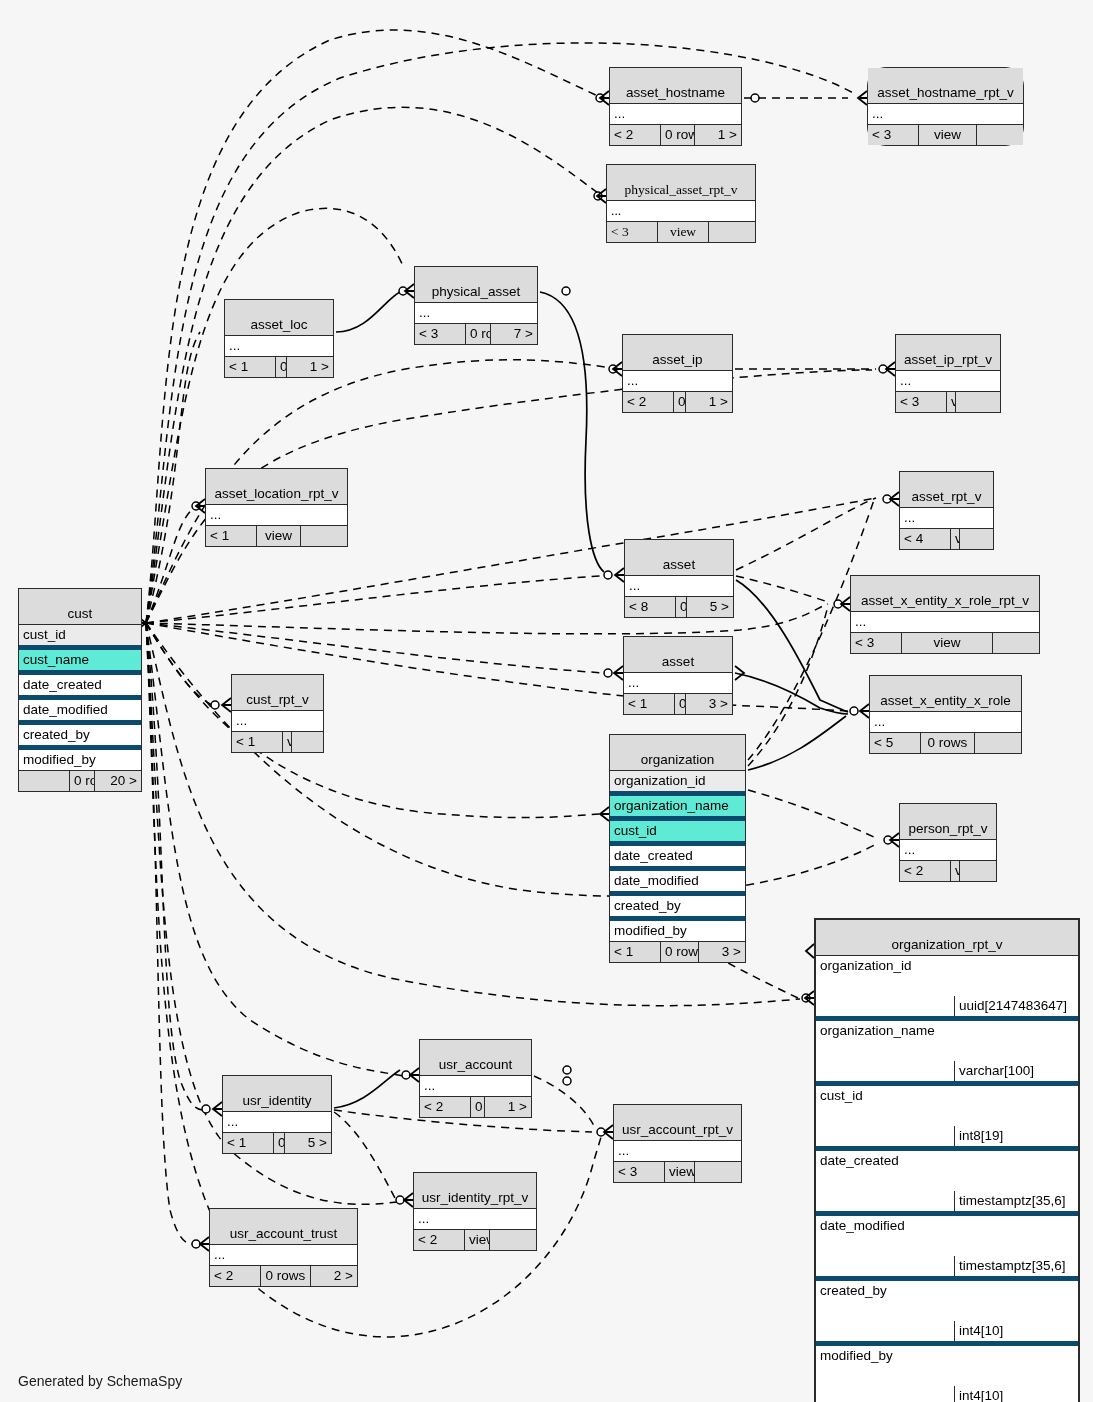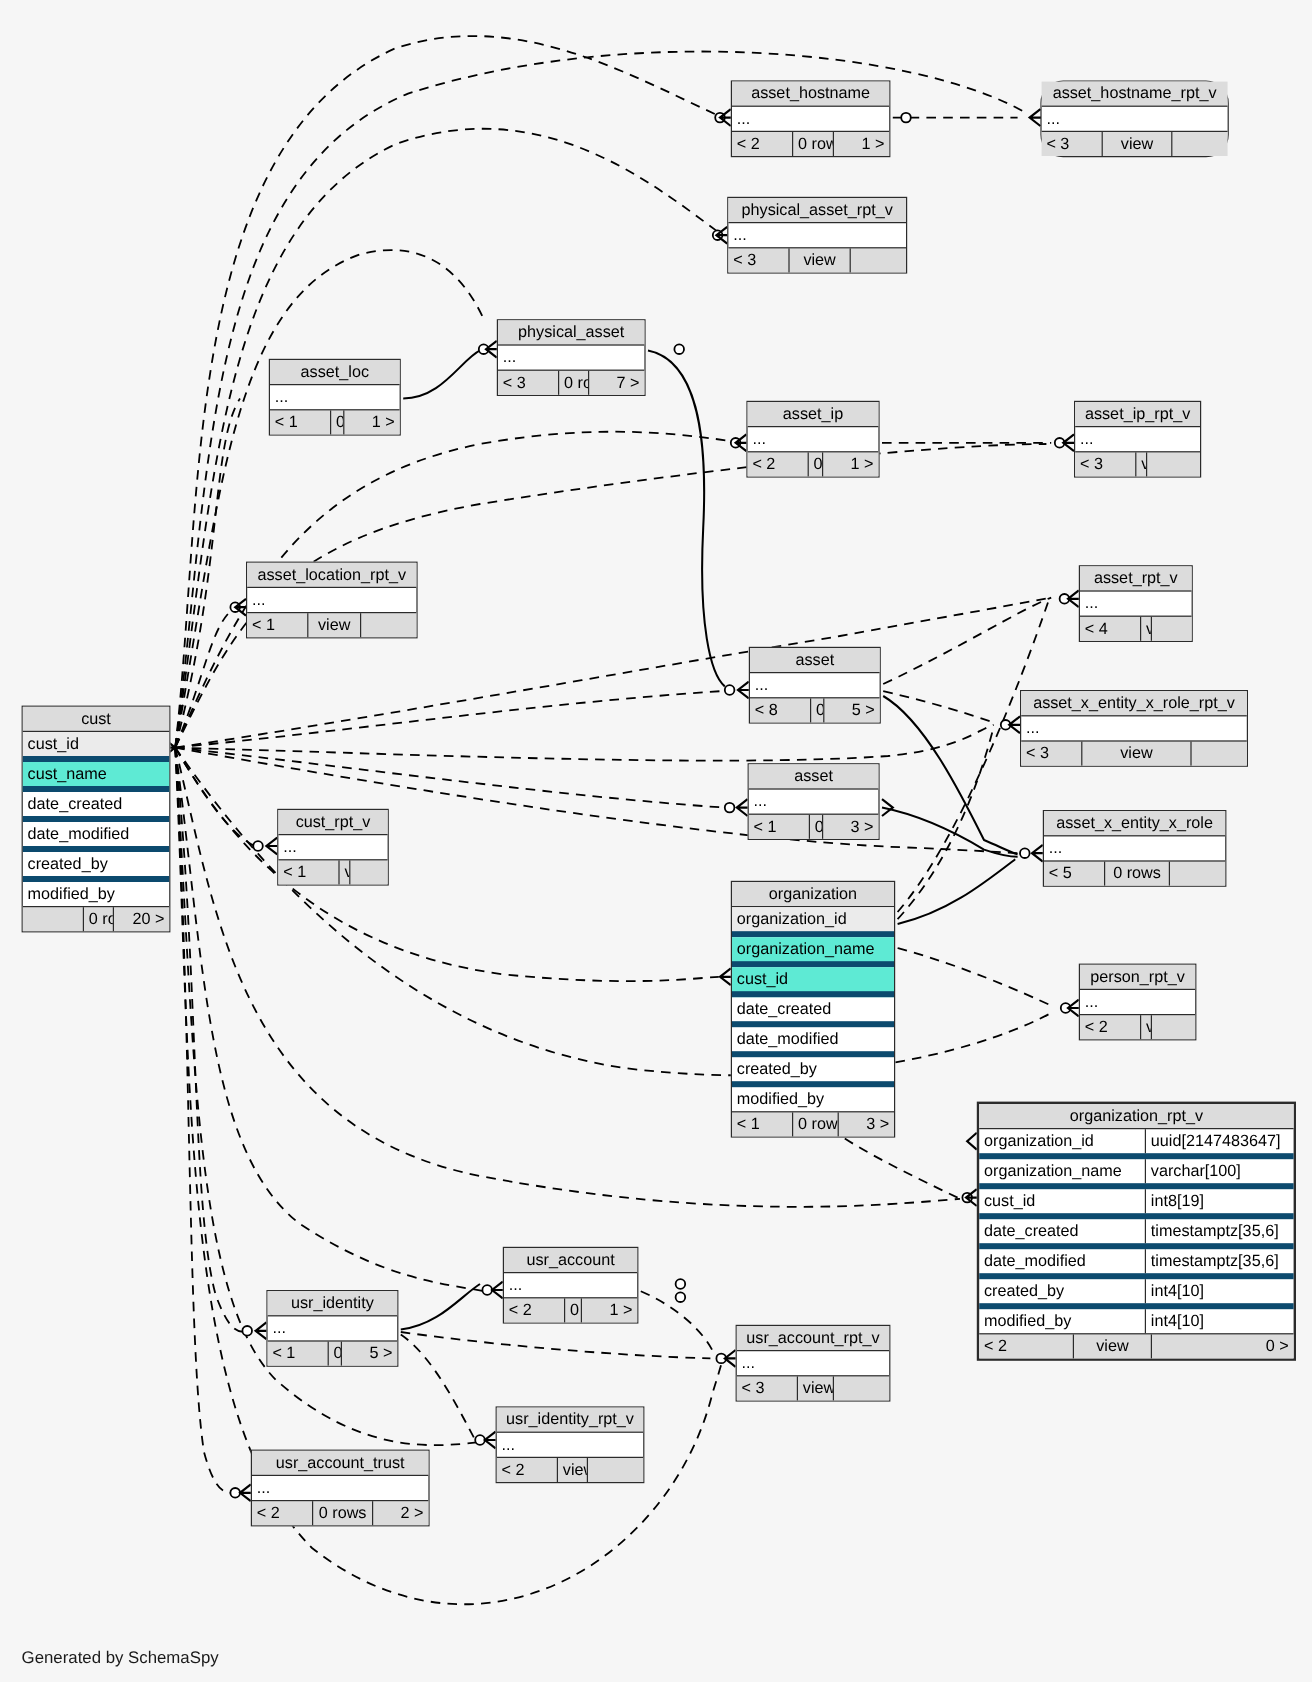--- a/index.html
+++ b/index.html
@@ -24,41 +24,42 @@
     box-sizing: border-box;
     font-size: 13.5px;
     color: #000;
     z-index: 5;
   }
   .tbl.thick { border-width: 2px; }
   .tbl .hdr {
     background: #dcdcdc;
     border-bottom: 1px solid #2b2b2b;
     text-align: center;
-    padding: 2px 6px 3px 6px;
+    padding: 17px 6px 3px 6px;
     white-space: nowrap;
     line-height: 15px;
   }
   .tbl .rows { display: block; }
   .tbl .row {
     display: flex;
     border-bottom: 5px solid #0c4a6e;
     line-height: 15px;
   }
   .tbl .row:last-child { border-bottom: none; }
   .tbl .row .c {
     padding: 2px 4px 3px 4px;
     white-space: nowrap;
     overflow: hidden;
     flex: 1 1 auto;
   }
   .tbl .row .c.nm { }
   .tbl .row .c.ty {
     border-left: 1px solid #2b2b2b;
     flex: 0 0 auto;
+    margin-top: 40px;
   }
   .tbl .row.pk { background: #ebebeb; }
   .tbl .row.fk { background: #5eead4; }
   .tbl .row.ellipsis .c { color: #000; }
   .tbl .foot {
     display: flex;
     border-top: 1px solid #2b2b2b;
     background: #dcdcdc;
     line-height: 15px;
   }
@@ -252,21 +253,21 @@
         <div class="row ellipsis">
           <div class="c nm">...</div>
         </div>
       </div>
       <div class="foot">
         <div class="f0" style="flex: 0 0 42px;">&lt; 3</div>
         <div class="f1">view</div>
         <div class="f2" style="flex: 0 0 38px;"></div>
       </div>
     </div>
-    <div class="tbl" style="left: 606px; top: 164px; width: 150px;">
+    <div class="tbl" style="left: 606px; top: 164px; width: 150px; font-family: Liberation Serif, serif;">
       <div class="hdr">physical_asset_rpt_v</div>
       <div class="rows">
         <div class="row ellipsis">
           <div class="c nm">...</div>
         </div>
       </div>
       <div class="foot">
         <div class="f0" style="flex: 0 0 42px;">&lt; 3</div>
         <div class="f1">view</div>
         <div class="f2" style="flex: 0 0 38px;"></div>

